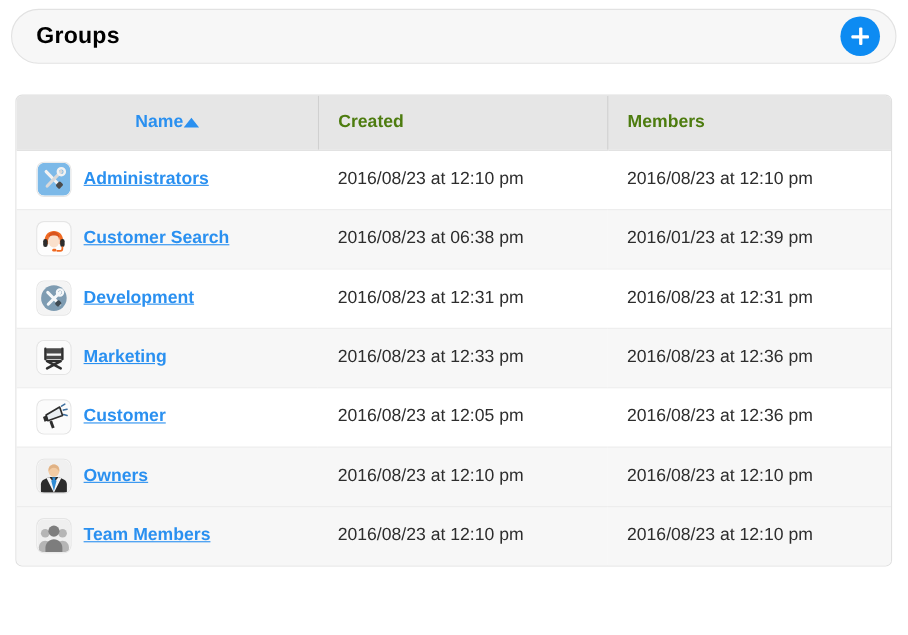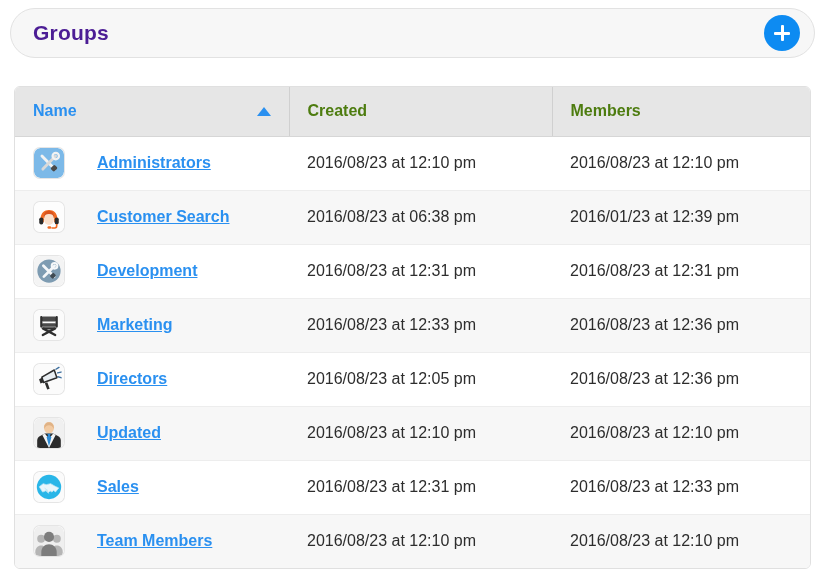--- a/index.html
+++ b/index.html
@@ -26,21 +26,21 @@
     background: #f7f7f7;
     border: 1px solid #e2e2e2;
     border-radius: 25px;
     display: flex;
     align-items: center;
   }
   .toolbar-title {
     margin-left: 22px;
     font-size: 21px;
     font-weight: bold;
-    color: #4c1d95;
+    color: #000000;
     letter-spacing: .2px;
     white-space: nowrap;
   }
   .toolbar-spacer { flex: 1 1 auto; }
 
   .add-button {
     width: 36px;
     height: 36px;
     border-radius: 50%;
     background: #0d8bf2;
@@ -125,21 +125,21 @@
     border-bottom: 1px solid #d6d6d6;
     box-sizing: border-box;
     cursor: pointer;
   }
   thead th.sorted { color: #2a90f0; }
   thead th + th { border-left: 1px solid #d0d0d0; }
 
   .th-inner {
     display: flex;
     align-items: center;
-    justify-content: space-between;
+    justify-content: center;
     padding-right: 18px;
   }
   .sort-arrow {
     width: 0;
     height: 0;
     border-left: 7px solid transparent;
     border-right: 7px solid transparent;
     border-bottom: 9px solid #2a90f0;
     flex: 0 0 auto;
   }
@@ -162,21 +162,20 @@
     align-items: center;
     gap: 11px;
   }
   .group-link {
     color: #2a90f0;
     text-decoration: underline;
     font-weight: bold;
     font-size: 16px;
     cursor: pointer;
     white-space: nowrap;
-    margin-left: 21px;
   }
 
   .gicon {
     width: 32px;
     height: 32px;
     border-radius: 7px;
     flex: 0 0 auto;
     display: block;
     border: 1px solid rgba(0,0,0,.10);
     box-sizing: border-box;
@@ -315,65 +314,44 @@
       <g stroke="#3c6e9e" stroke-width="1.5" stroke-linecap="round">
         <line x1="23.4" y1="5.6" x2="26.6" y2="3.6"></line>
         <line x1="25.2" y1="9.4" x2="28.8" y2="8.6"></line>
         <line x1="25.4" y1="13.6" x2="28.8" y2="14.6"></line>
       </g>
       <path d="M21.6 6.4 8.4 14.1l1.8 5.6 14.2-5z" fill="#e9eef2" stroke="#2d2d2d" stroke-width="1.6" stroke-linejoin="round"></path>
       <path d="M8.9 14.4 5.4 16.2l1.5 4.6 3.6-1.4z" fill="#2d2d2d"></path>
       <path d="M11.6 20.4l2.6-.9 2.5 6.8-2.6 1z" fill="#2d2d2d"></path>
     </svg>
               </span>
-              <a class="group-link">Directors</a>
+              <a class="group-link">Customer</a>
             </div>
           </td>
           <td>2016/08/23 at 12:05 pm</td>
           <td>2016/08/23 at 12:36 pm</td>
         </tr>
         <tr class="even">
           <td>
             <div class="name-cell">
               <span class="gicon">
     <svg viewBox="0 0 32 32">
       <rect width="32" height="32" rx="7" fill="#f0f0f0"></rect>
       <path d="M16 4.6c3.3 0 5.4 2.2 5.4 5.6 0 3.5-2.4 6.4-5.4 6.4s-5.4-2.9-5.4-6.4c0-3.4 2.1-5.6 5.4-5.6z" fill="#f2cba3"></path>
       <path d="M10.9 10.2c0-3.5 2.2-5.6 5.1-5.6s5.1 2.1 5.1 5.6v1.2c-1.3-2.5-2.9-3.7-5.1-3.7s-3.8 1.2-5.1 3.7z" fill="#e0b285"></path>
       <path d="M11.5 16.6 6 19.4c-1.6.9-2.6 2.6-2.6 4.5V32h25.2v-8.1c0-1.9-1-3.6-2.6-4.5l-5.5-2.8z" fill="#2b2b2b"></path>
       <path d="M11.5 16.6 16 22.2l4.5-5.6 2.6 1.4L16 32l-7.1-14z" fill="#f4f4f4"></path>
       <path d="M14.2 16.9h3.6l-.8 2.2 1.6 1.2-2.6 10-2.6-10 1.6-1.2z" fill="#2e8bd4"></path>
     </svg>
               </span>
-              <a class="group-link">Updated</a>
-            </div>
-          </td>
-          <td>2016/08/23 at 12:10 pm</td>
-          <td>2016/08/23 at 12:10 pm</td>
-        </tr>
-        <tr class="odd">
-          <td>
-            <div class="name-cell">
-              <span class="gicon">
-    <svg viewBox="0 0 32 32">
-      <rect width="32" height="32" rx="7" fill="#fbfbfb"></rect>
-      <circle cx="16" cy="16" r="13" fill="#29b6e8"></circle>
-      <path d="M5.6 15.8l4.2-3.4 3.3 1.1 4.6-1.1 4.8 2.8 3.9 1.8-3.4 4.2-2.2-1.6-1.6 1.8-2-1.2-1.6 1.6-3-1.8-3.4 1.4z" fill="#e8f6fb" stroke="#bfe6f4" stroke-width=".8" stroke-linejoin="round"></path>
-      <g stroke="#bfe6f4" stroke-width=".9" stroke-linecap="round">
-        <line x1="11.6" y1="17.4" x2="14.6" y2="19.6"></line>
-        <line x1="12.6" y1="19.4" x2="15.2" y2="21.2"></line>
-        <line x1="13.8" y1="21.2" x2="15.8" y2="22.6"></line>
-      </g>
-    </svg>
-              </span>
-              <a class="group-link">Sales</a>
-            </div>
-          </td>
-          <td>2016/08/23 at 12:31 pm</td>
-          <td>2016/08/23 at 12:33 pm</td>
+              <a class="group-link">Owners</a>
+            </div>
+          </td>
+          <td>2016/08/23 at 12:10 pm</td>
+          <td>2016/08/23 at 12:10 pm</td>
         </tr>
         <tr class="even">
           <td>
             <div class="name-cell">
               <span class="gicon">
     <svg viewBox="0 0 32 32">
       <rect width="32" height="32" rx="7" fill="#efefef"></rect>
       <g fill="#b5b5b5">
         <circle cx="7.6" cy="13.6" r="4.2"></circle>
         <path d="M1.4 27.4c0-3.8 2.8-6.6 6.2-6.6s6.2 2.8 6.2 6.6v4.6H1.4z"></path>

